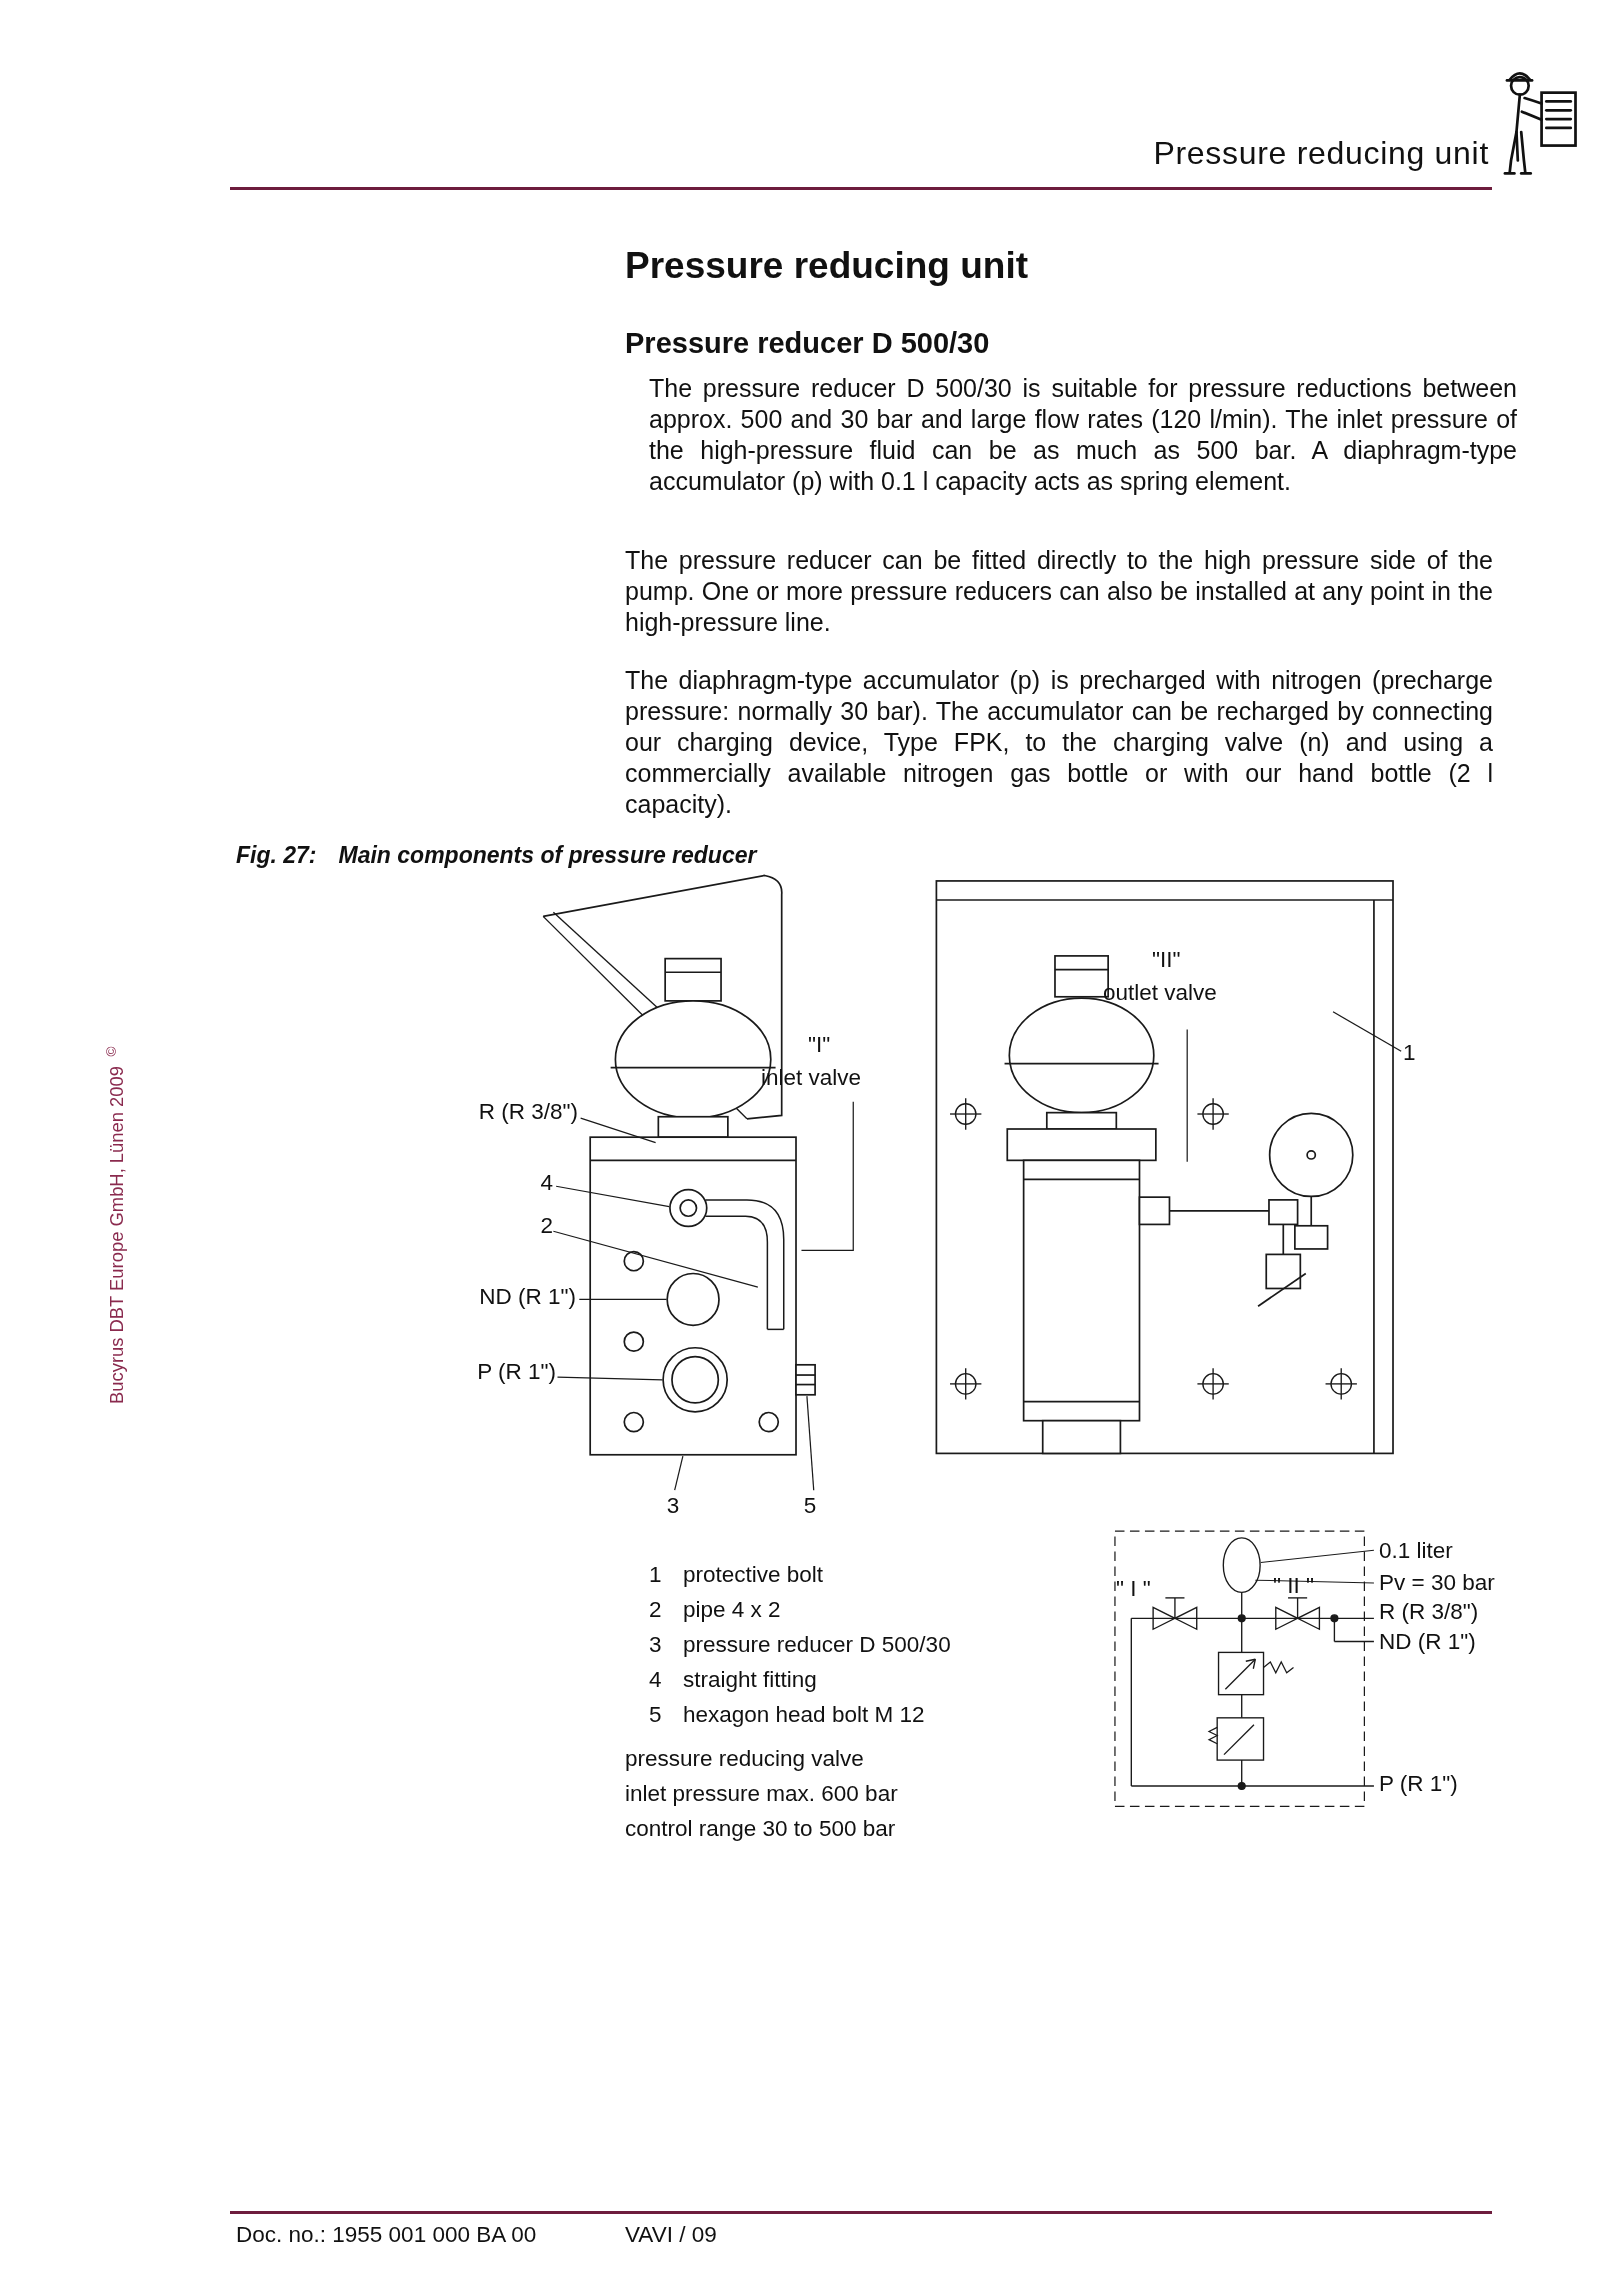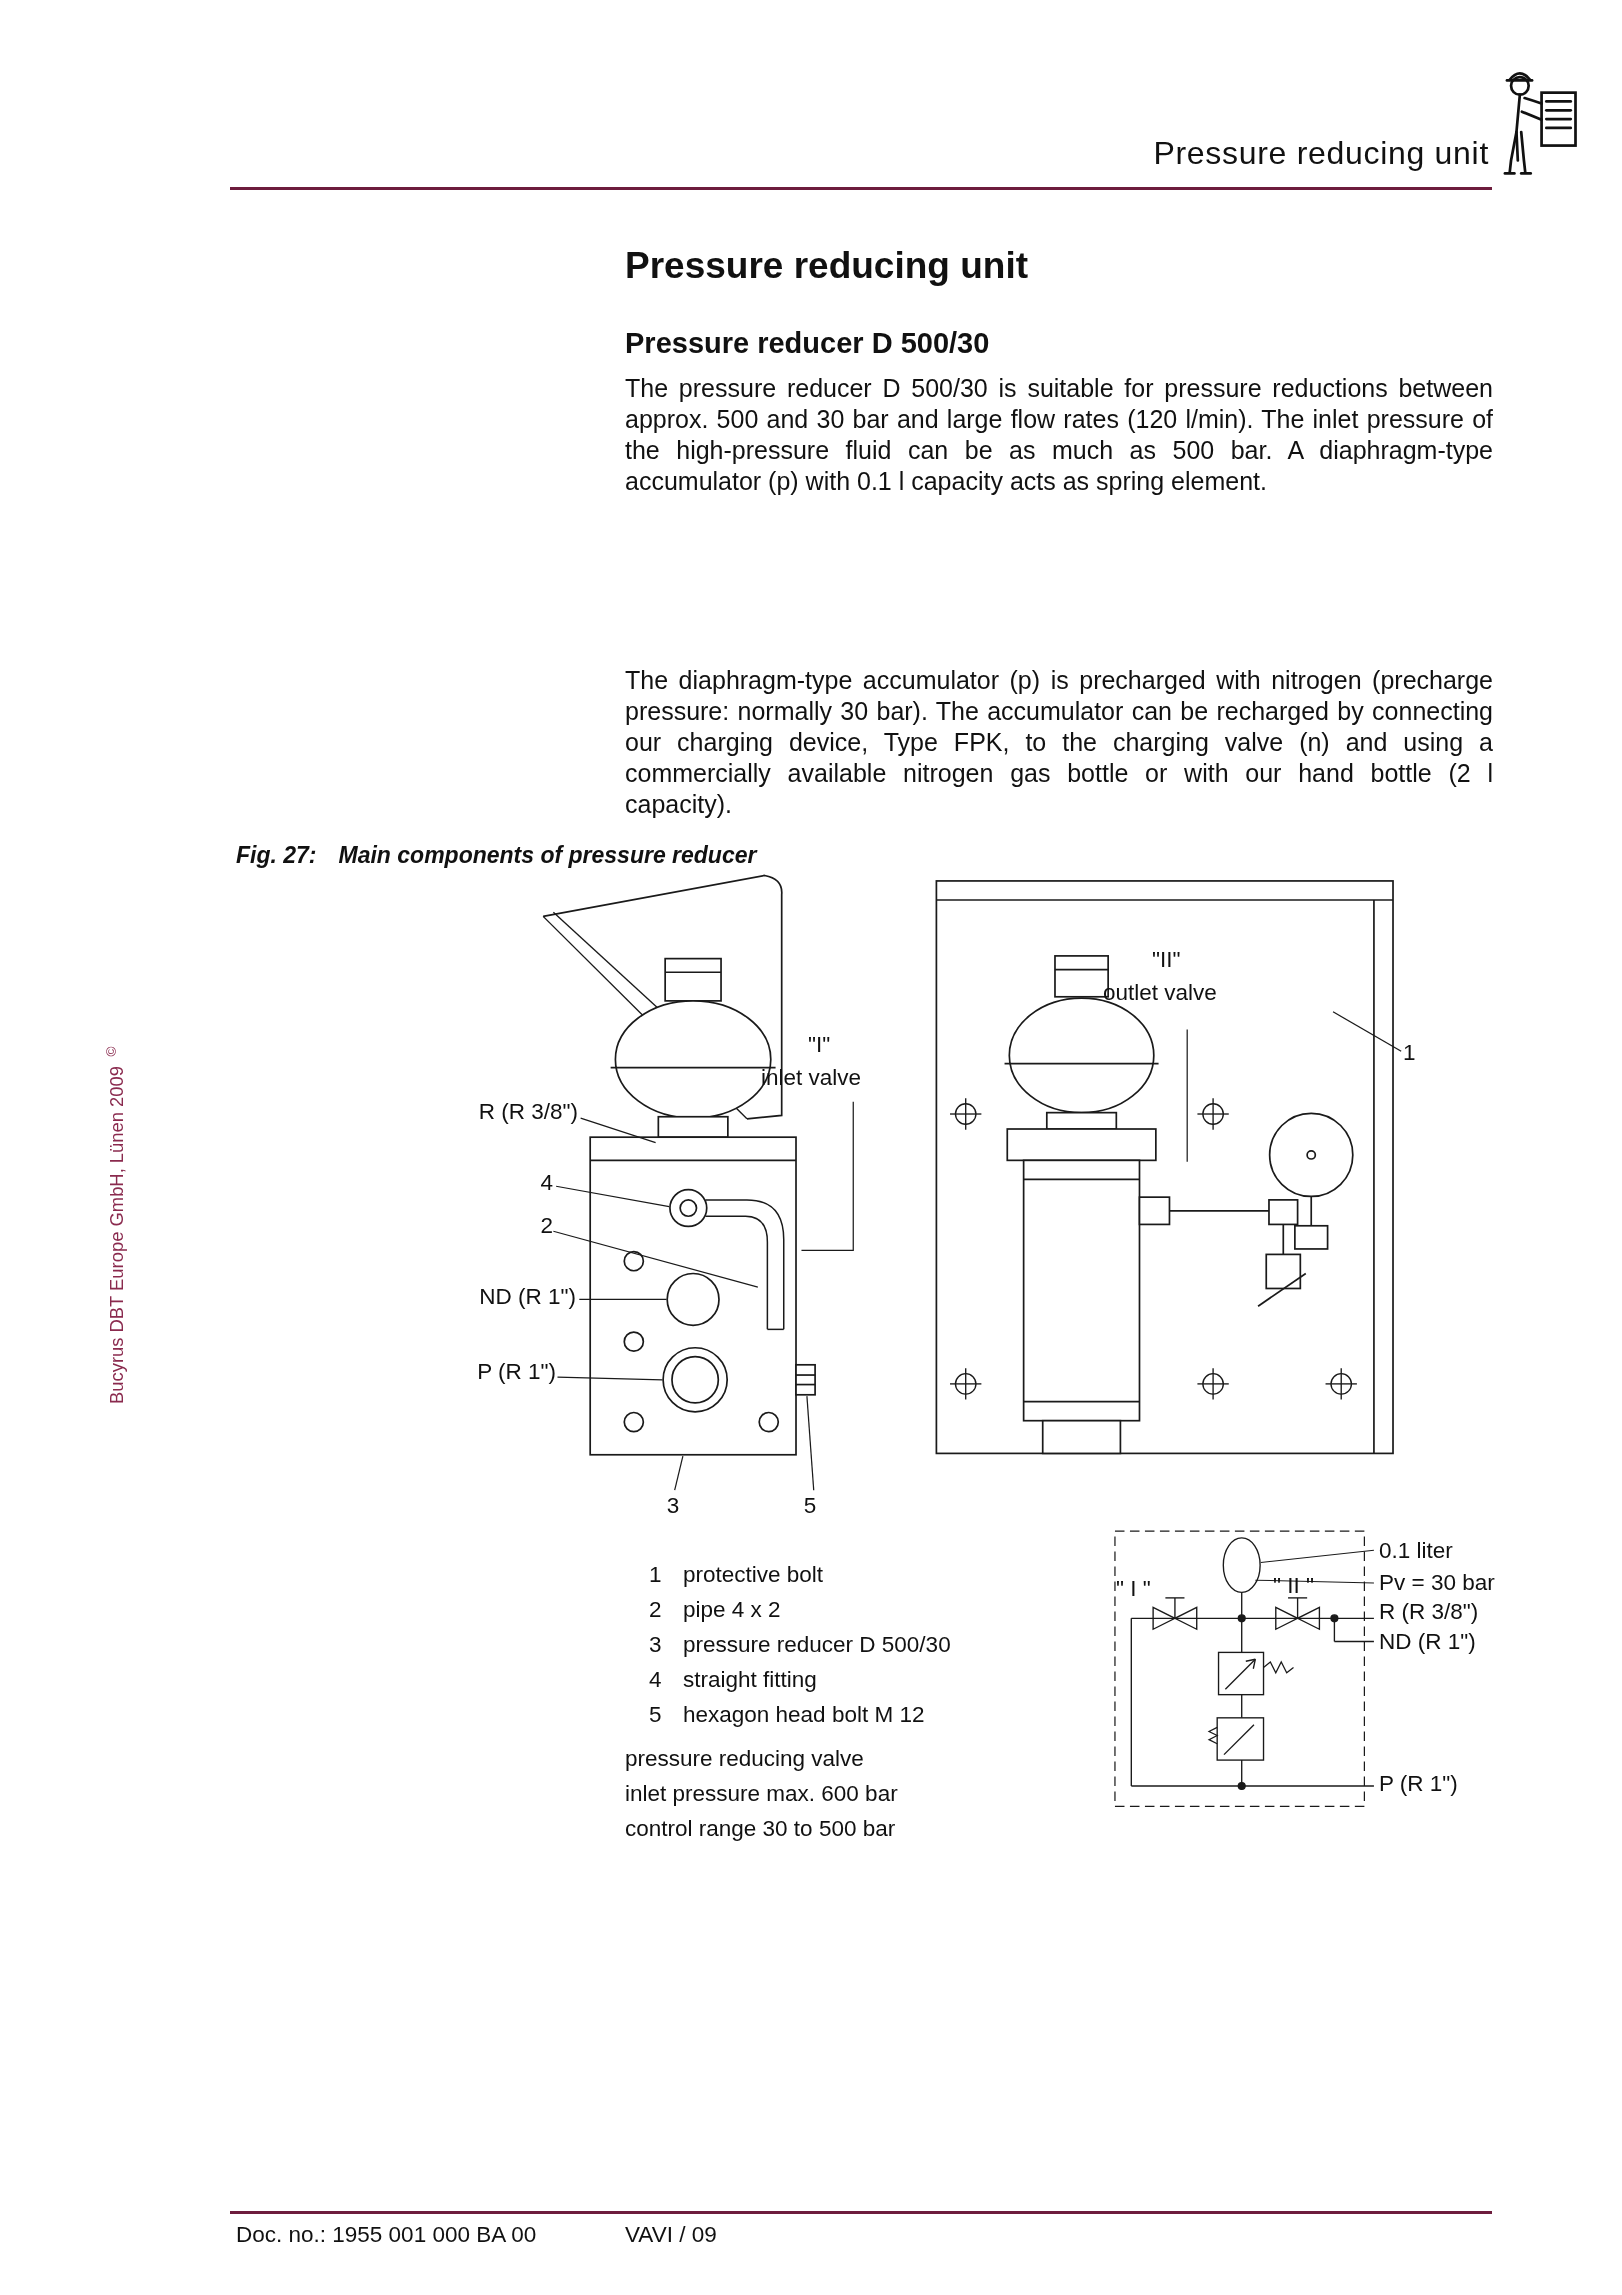--- a/index.html
+++ b/index.html
@@ -21,21 +21,21 @@
     transform: rotate(-90deg); transform-origin: 0 0;
     font-size: 18.4px; color: #8a2a4e; white-space: nowrap;
   }
   .sidebar sup { font-size: 13.6px; margin-left: 9.5px; }
   h1.doc-title { position: absolute; left: 625px; top: 245px; margin: 0; font-size: 37px; font-weight: bold; }
   h2.doc-subtitle { position: absolute; left: 625px; top: 327px; margin: 0; font-size: 29px; font-weight: bold; }
   .para {
     position: absolute; left: 625px; width: 868px; margin: 0;
     font-size: 25px; line-height: 31px; text-align: justify;
   }
-  .p1 { top: 373px; } .p2 { top: 545px; } .p3 { top: 665px; }
+  .p1 { top: 373px; margin-left: 24px; } .p2 { top: 545px; } .p3 { top: 665px; }
   .figcap { position: absolute; left: 236px; top: 842px; font-size: 23px; font-weight: bold; white-space: nowrap; font-style: italic; }
   .figcap .cap-text { margin-left: 22px; }
   .fig-label { position: absolute; font-size: 22.5px; white-space: nowrap; }
   .ra { text-align: right; } .ctr { text-align: center; }
   .parts { position: absolute; left: 649px; top: 1557px; font-size: 22.5px; line-height: 35px; }
   .parts .row { display: flex; }
   .parts .num { width: 34px; }
   .notes { position: absolute; left: 625px; top: 1741px; font-size: 22.5px; line-height: 35px; }
   .footer-text { position: absolute; top: 2222px; font-size: 22.5px; white-space: nowrap; text-align: center; }
   .page-num {
@@ -72,20 +72,21 @@
     </g>
   </svg>
 
   <div class="sidebar">
     <span>Bucyrus DBT Europe GmbH, Lünen 2009</span><sup>©</sup>
   </div>
 
   <h1 class="doc-title">Pressure reducing unit</h1>
   <h2 class="doc-subtitle">Pressure reducer D 500/30</h2>
   <p class="para p1">The pressure reducer D 500/30 is suitable for pressure reductions between approx. 500 and 30 bar and large flow rates (120 l/min). The inlet pressure of the high-pressure fluid can be as much as 500 bar. A diaphragm-type accumulator (p) with 0.1 l capacity acts as spring element.</p>
+  <p class="para p2">The pressure reducer can be fitted directly to the high pressure side of the pump. One or more pressure reducers can also be installed at any point in the high-pressure line.</p>
   <p class="para p3">The diaphragm-type accumulator (p) is precharged with nitrogen (precharge pressure: normally 30 bar). The accumulator can be recharged by connecting our charging device, Type FPK, to the charging valve (n) and using a commercially available nitrogen gas bottle or with our hand bottle (2 l capacity).</p>
 
   <div class="figcap">
     <span>Fig. 27:</span><span class="cap-text">Main components of pressure reducer</span>
   </div>
 
   <svg class="layer" style="left:0; top:859px;" width="1622" height="968" viewBox="0 1260 2380 1420">
 
     <g fill="none" stroke="#1a1a1a" stroke-width="2.5">
       <path d="M 797 1344 L 1122 1284 Q 1149 1289 1147 1312 L 1147 1636 L 1096 1641"></path>

